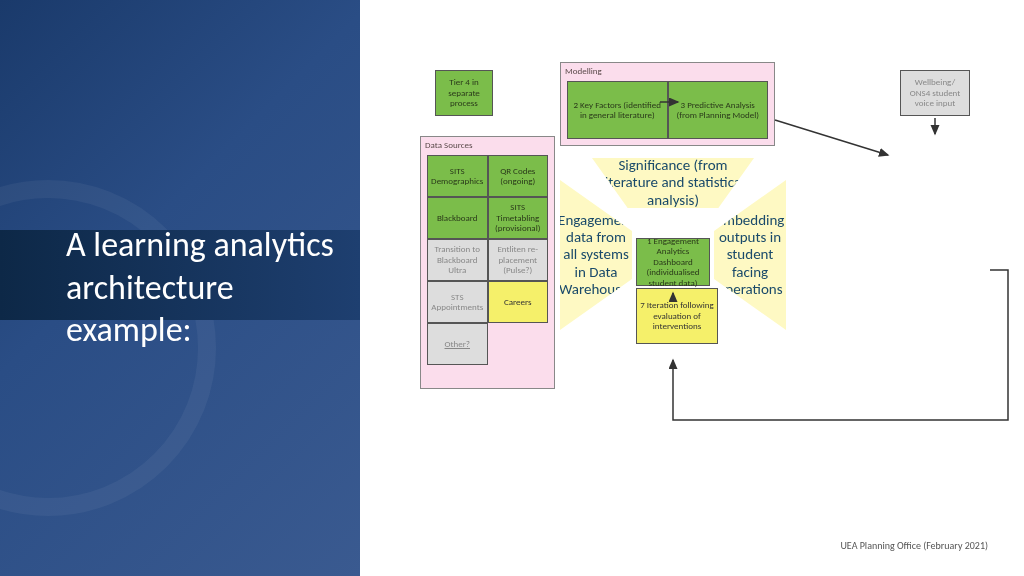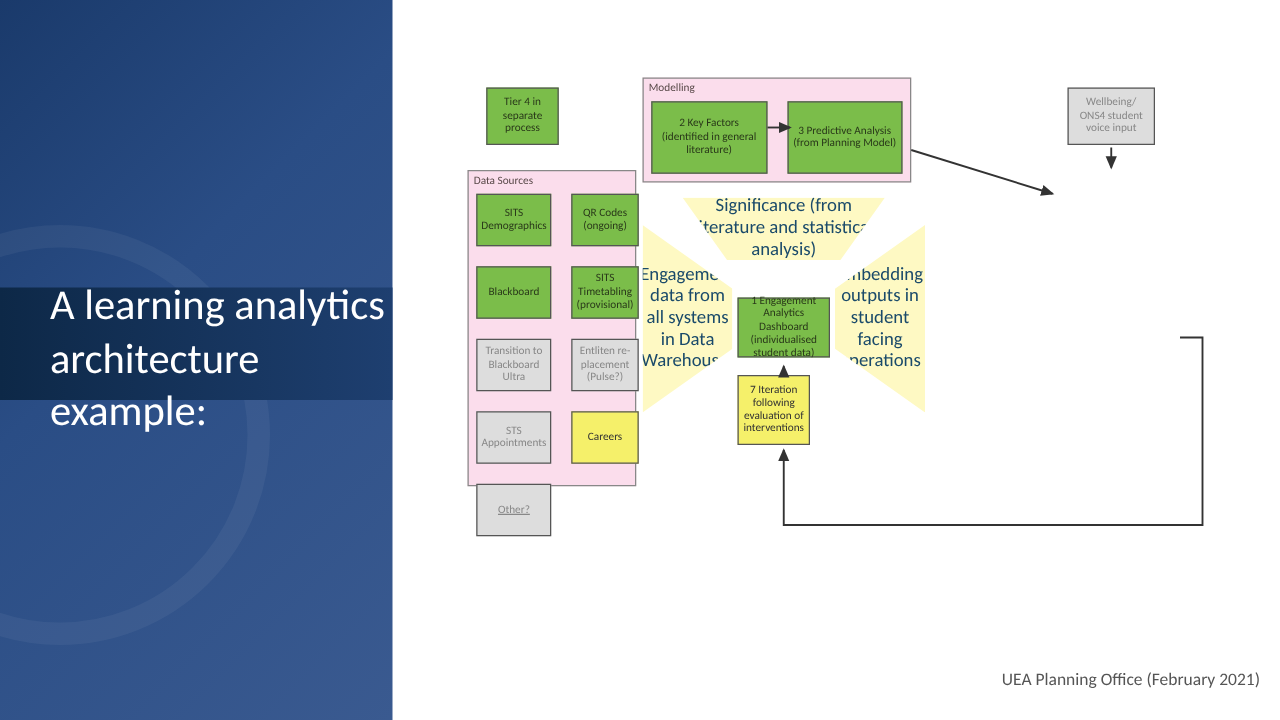--- a/index.html
+++ b/index.html
@@ -1,33 +1,33 @@
 <!DOCTYPE html>
 <html><head>
 <meta charset="utf-8">
 <style>
 *{margin:0;padding:0;box-sizing:border-box;font-family:Calibri,Arial,sans-serif}
 body{width:1024px;height:576px;display:flex;background:#fff}
-.left{width:314px;height:100%;background:linear-gradient(135deg,#1a3a6b 0%,#2a4d85 40%,#3a5a90 100%);position:relative;display:flex;align-items:center;padding-left:40px}
+.left{width:360px;height:100%;background:linear-gradient(135deg,#1a3a6b 0%,#2a4d85 40%,#3a5a90 100%);position:relative;display:flex;align-items:center;padding-left:66px}
 .left::before{content:"";position:absolute;left:-120px;top:180px;width:300px;height:300px;border-radius:50%;border:18px solid rgba(255,255,255,0.05)}
 .left::after{content:"";position:absolute;left:0;top:230px;width:100%;height:90px;background:linear-gradient(90deg,#0d2847 0%,#1e3f70 100%)}
 .title{color:#fff;font-size:34px;font-weight:300;line-height:1.25;z-index:2}
 .diagram{flex:1;position:relative;padding:60px 20px 20px 20px}
 .panel{position:absolute;border:1px solid #888;background:#fbddec;padding:18px 6px 6px 6px}
 .panel-label{position:absolute;top:2px;left:4px;font-size:9px;color:#5a4a4a}
-.grid{display:grid;gap:16px}
+.grid{display:grid;gap:0}
 .box{display:flex;align-items:center;justify-content:center;text-align:center;font-size:9px;line-height:1.15;padding:3px;border:1px solid #555}
 .green{background:#7bbd4a;color:#2a3a1a}
 .yellow{background:#f5f06a;color:#333}
 .orange{background:#e8a02e;color:#553a0a}
 .grey{background:#ddd;color:#888}
 .greytext{background:#ddd;color:#888}
 .standalone{position:absolute;border:1px solid #555}
 .trap{position:absolute;background:#fef9c3;display:flex;align-items:center;justify-content:center;text-align:center;font-size:15px;line-height:1.15;padding:6px;color:#1a4a6a}
-.credit{position:absolute;bottom:24px;right:16px;font-size:14px;color:#555}
+.credit{position:absolute;bottom:24px;right:36px;font-size:10px;color:#555}
 svg.arrows{position:absolute;top:0;left:0;width:100%;height:100%;pointer-events:none}
 </style>
 </head>
 <body>
 
 <div class="left">
   <div class="title">A learning analytics architecture example:</div>
 </div>
 
 <div class="diagram">
@@ -59,21 +59,21 @@
         <div class="box greytext" style="grid-column: 1 / span 1; text-decoration: underline;">Other?</div>
       </div>
   </div>
 
 
   <div class="trap" style="left:232px;top:158px;width:162px;height:50px;clip-path:polygon(0 0,100% 0,78% 100%,22% 100%)">Significance (from literature and statistical analysis)</div>
   <div class="trap" style="left:200px;top:180px;width:72px;height:150px;clip-path:polygon(0 0,100% 34%,100% 66%,0 100%)">Engagement data from all systems in Data Warehouse)</div>
   <div class="trap" style="left:354px;top:180px;width:72px;height:150px;clip-path:polygon(0 34%,100% 0,100% 100%,0 66%)">Embedding outputs in student facing operations</div>
   <div class="standalone box green" style="left:276px;top:238px;width:74px;height:48px">1
 Engagement Analytics Dashboard (individualised student data)</div>
-  <div class="standalone box yellow" style="left:276px;top:300px;width:58px;height:56px">7
+  <div class="standalone box yellow" style="left:276px;top:288px;width:82px;height:56px">7
 Iteration following evaluation of interventions</div>
 
   <svg class="arrows">
     <defs>
         <marker id="ah" markerWidth="8" markerHeight="8" refX="6" refY="3" orient="auto">
           <path d="M0,0 L7,3 L0,6 Z" fill="#333"></path>
         </marker>
       </defs>
 
     <line x1="300" y1="102" x2="318" y2="102" stroke="#333" stroke-width="1.5" marker-end="url(#ah)"></line>

